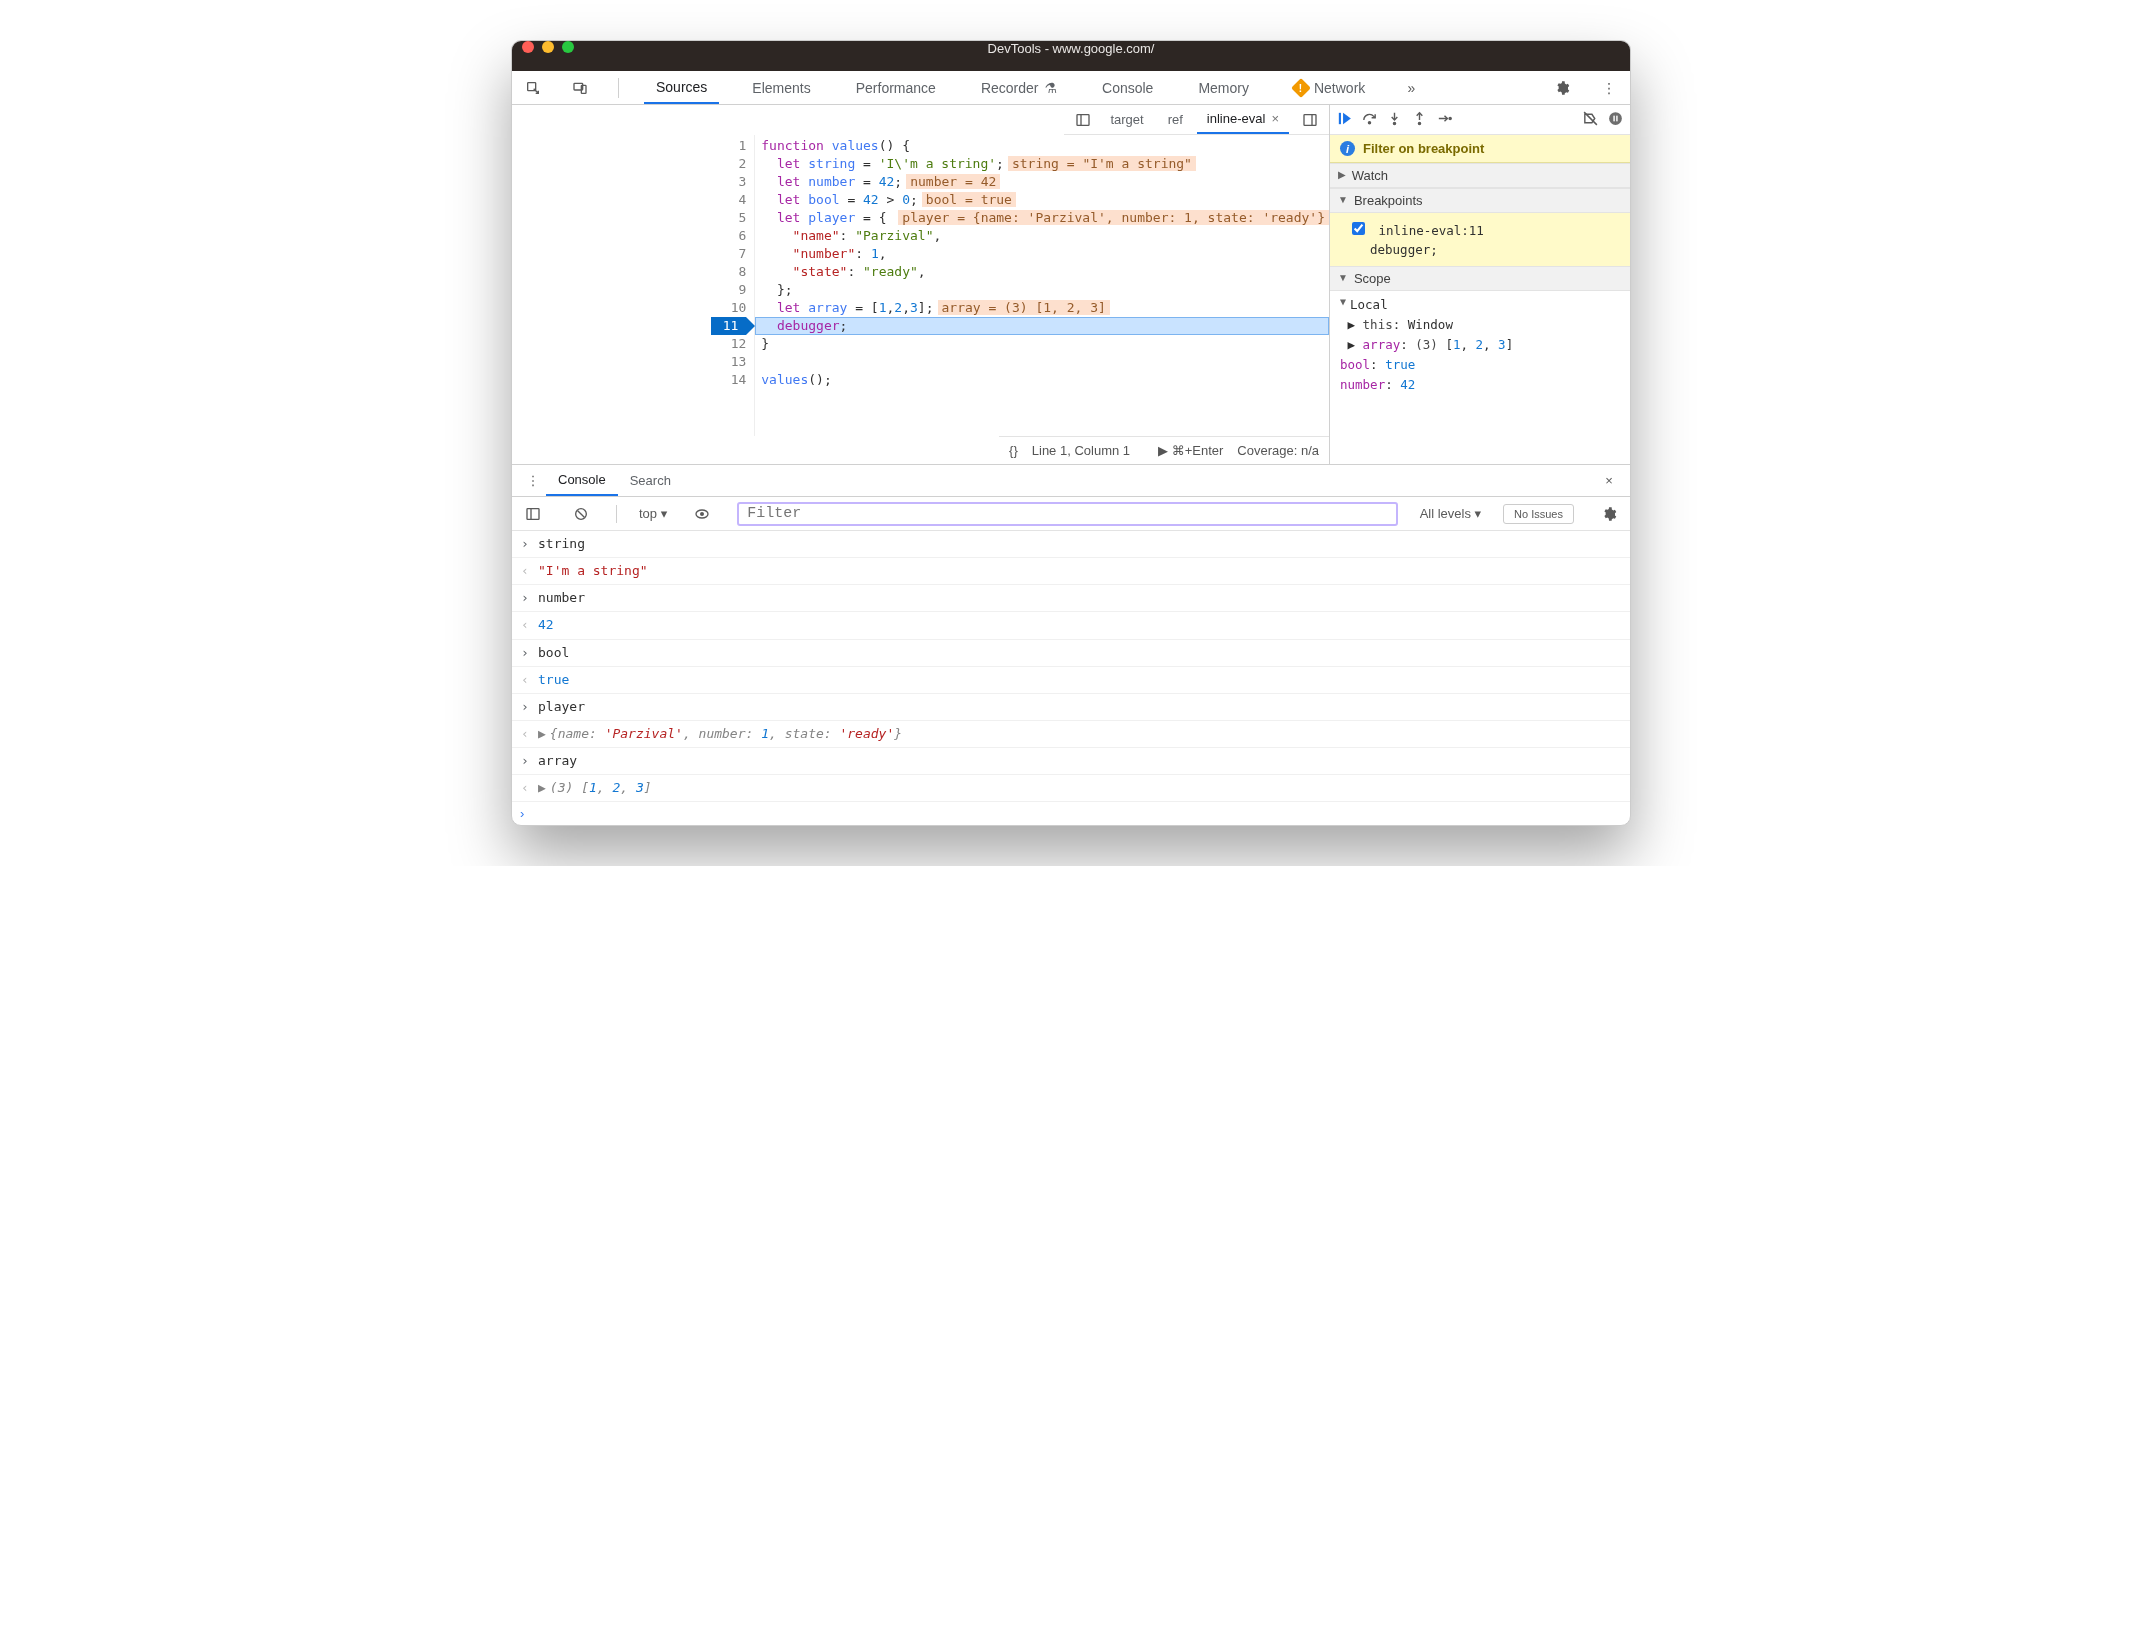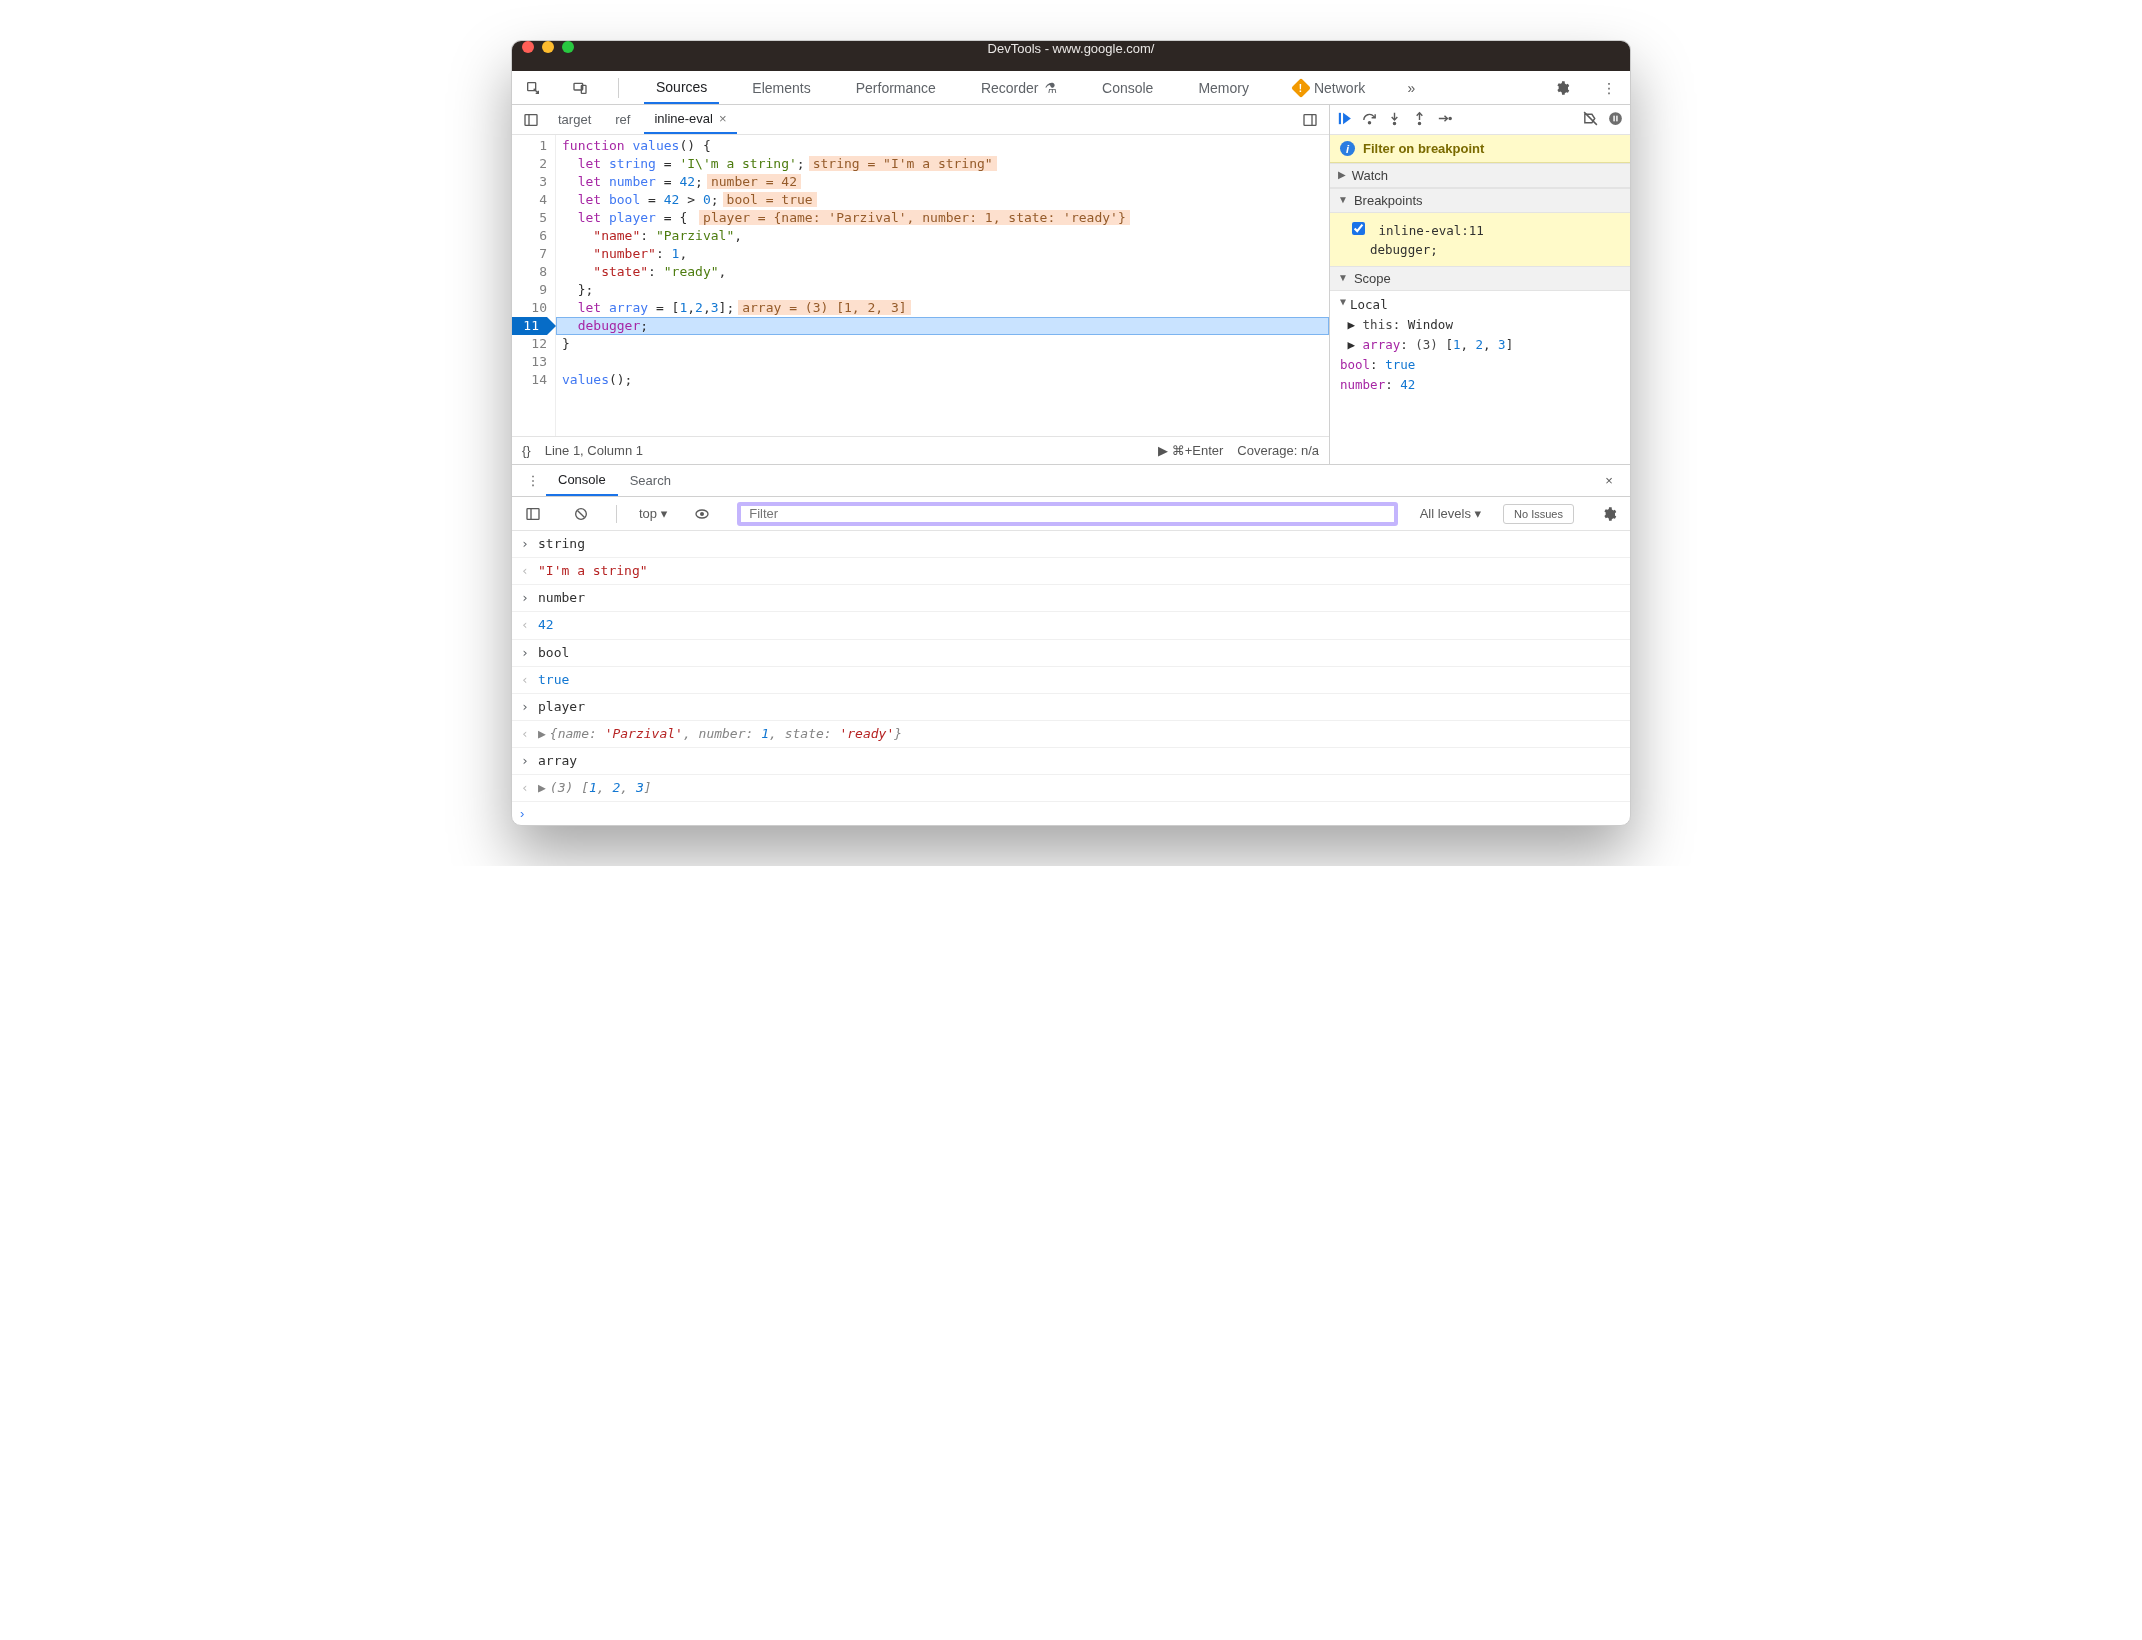--- a/index.html
+++ b/index.html
@@ -39,21 +39,21 @@
     font-size:14px; color:#5f6368;
   }
   .tabbar .spacer { flex:1; }
   .tabbar .tab { padding:0 12px; height:100%; display:flex; align-items:center; gap:6px; cursor:default;}
   .tabbar .tab.active { color:#202124; border-bottom:2px solid #1a73e8; font-weight:500;}
   .iconbtn { width:26px; height:26px; display:flex; align-items:center; justify-content:center; color:#5a5a5a;}
   .iconbtn svg { width:16px; height:16px; }
   .warn-dot { width:14px;height:14px;display:inline-flex;align-items:center;justify-content:center;background:#f29900;color:#fff;font-size:10px;font-weight:700;border-radius:2px;transform:rotate(45deg);}
   .warn-dot span{transform:rotate(-45deg);}
   .main { display:flex; height:360px; border-bottom:1px solid #d0d0d0;}
-  .editor { flex:1; display:flex; flex-direction:column; border-right:1px solid #d0d0d0;}
+  .editor { flex:1; display:flex; flex-direction:column; border-right:1px solid #d0d0d0;align-items:flex-end;}
   .edtabs { display:flex; align-items:center; height:30px; border-bottom:1px solid #e3e3e3; padding:0 6px; gap:4px; color:#5f6368;}
   .edtab { padding:0 10px; height:100%; display:flex; align-items:center; gap:6px;}
   .edtab.active { color:#202124; border-bottom:2px solid #1a73e8;}
   .code { flex:1; display:flex; font-family:Menlo, Consolas, monospace; font-size:13px; overflow:hidden;}
   .gutter { background:#fff; text-align:right; color:#808080; padding:2px 8px 2px 0; user-select:none; min-width:44px; border-right:1px solid #eee;}
   .gutter div { height:18px; line-height:18px;}
   .gutter .bp { background:#066cc7; color:#fff; position:relative; padding-right:8px;}
   .gutter .bp::after{content:"";position:absolute;right:-9px;top:0;border-top:9px solid transparent;border-bottom:9px solid transparent;border-left:9px solid #066cc7;}
   .lines { flex:1; padding:2px 0; }
   .lines div { height:18px; line-height:18px; padding-left:6px; white-space:pre;}
@@ -72,21 +72,21 @@
   .bp-item{background:#fffac9;padding:6px 10px 6px 18px;font-family:Menlo,monospace;font-size:12.5px;line-height:1.5;}
   .bp-item input{accent-color:#1a73e8;margin-right:6px;}
   .scope{padding:4px 10px;font-family:Menlo,monospace;font-size:12.5px;line-height:1.6;}
   .scope .key{color:#a626a4;} .scope .arrname{color:#4a4a4a;} .scope .true{color:#1277d2;} .scope .n{color:#1277d2;}
   .scope .row{display:flex;gap:0;white-space:pre;}
   .drawer{display:flex;flex-direction:column;}
   .drawer-tabs{height:32px;display:flex;align-items:center;padding:0 8px;border-bottom:1px solid #d0d0d0;color:#5f6368;}
   .drawer-tabs .dtab{padding:0 12px;height:100%;display:flex;align-items:center;}
   .drawer-tabs .dtab.active{color:#202124;border-bottom:2px solid #1a73e8;font-weight:500;}
   .console-ctrl{height:34px;display:flex;align-items:center;padding:0 8px;gap:22px;border-bottom:1px solid #e3e3e3;color:#5a5a5a;}
-  .filter{flex:1;height:24px;border:4px solid #c4b5fd;border-radius:3px;padding:0 8px;font-size:13px;}
+  .filter{flex:1;height:24px;border:2px solid #c4b5fd;border-radius:3px;padding:0 8px;font-size:15px;font-family:Liberation Mono, monospace;}
   .pillbtn{border:1px solid #ccc;border-radius:3px;padding:3px 10px;font-size:11px;background:#fff;}
   .console-body{font-family:Menlo,monospace;font-size:13px;}
   .crow{display:flex;align-items:flex-start;padding:3px 8px;border-bottom:1px solid #f0f0f0;gap:8px;line-height:1.55;}
   .crow .mk{color:#9aa0a6;width:10px;text-align:center;}
   .crow.in .mk::before{content:"›";color:#5f6368;}
   .crow.out .mk::before{content:"‹";color:#bababa;}
   .crow .exp{color:#848484;font-style:italic;margin-right:4px;}
   .cstr{color:#b62323;} .cnum{color:#1277d2;} .ctrue{color:#1277d2;} .citalic{color:#848484;font-style:italic;}
   .prompt{padding:4px 8px;color:#367cf1;}
   .prompt::before{content:"›";margin-right:8px;}

